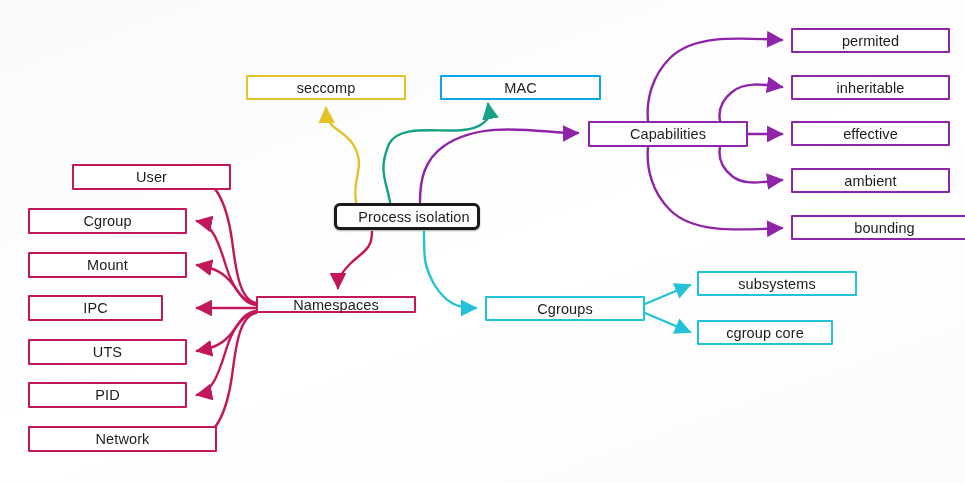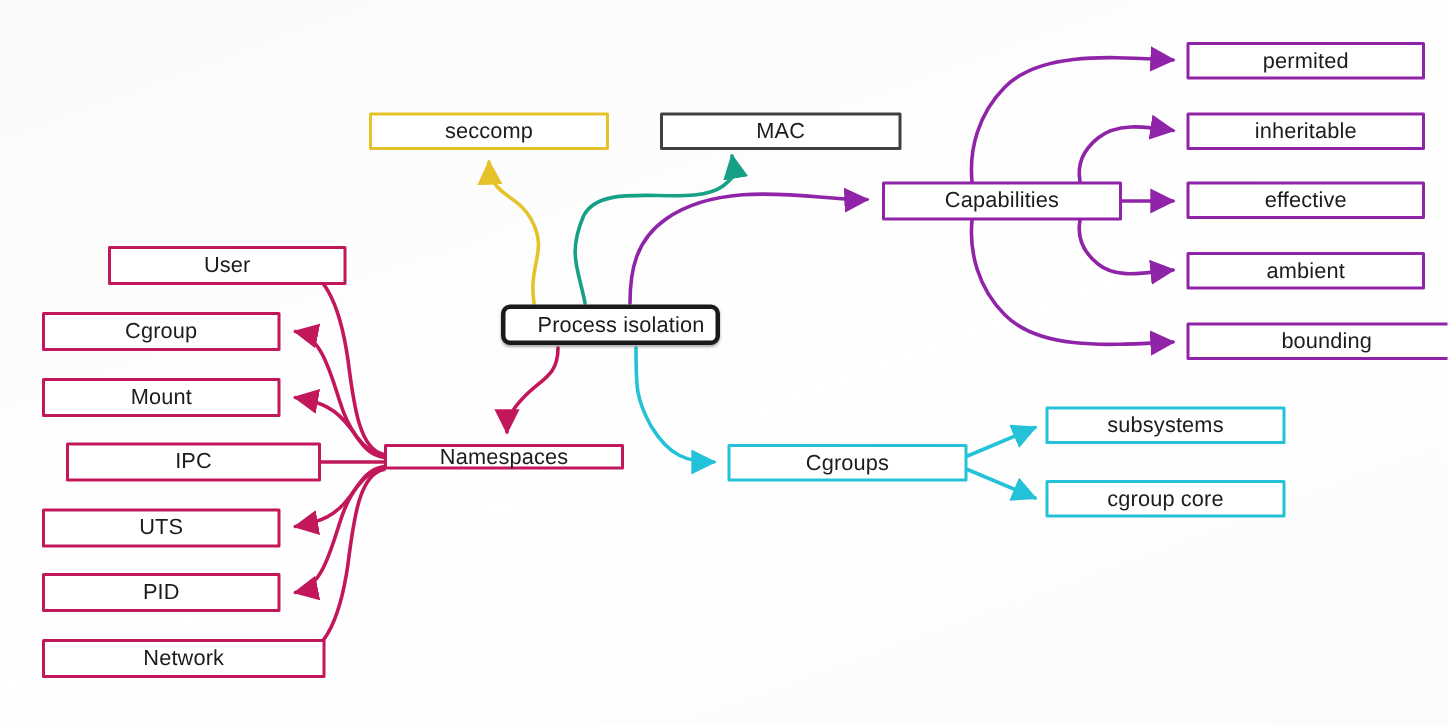--- a/index.html
+++ b/index.html
@@ -28,21 +28,21 @@
     border:3px solid #1a1a1a;
     border-radius:6px;
     font-size:14.5px;
     box-shadow:0 1px 2px rgba(0,0,0,.35);
     background:#ffffff;
     z-index:5;
   }
   .node.magenta{border:2px solid #c2185b;}
   .node.purple{border:2px solid #9024a8;}
   .node.cyan{border:2px solid #24c2d8;}
-  .node.teal{border:2px solid #404040;}
+  .node.teal{border:2px solid #0ea5e9;}
   .node.yellow{border:2px solid #e6c229;}
 </style>
 </head>
 <body>
 
 <div id="canvas">
 
   <svg class="edges" viewBox="0 0 965 483">
     <defs>
       <marker id="ar-mag" viewBox="0 0 10 10" refX="9" refY="5" markerWidth="7" markerHeight="7" orient="auto-start-reverse">
@@ -124,38 +124,38 @@
   <div class="node purple" style="left:791px;top:215px;width:187px;height:25px;">
     <span>bounding</span>
   </div>
 
   <div class="node cyan" style="left:485px;top:296px;width:160px;height:25px;">
     <span>Cgroups</span>
   </div>
   <div class="node cyan" style="left:697px;top:271px;width:160px;height:25px;">
     <span>subsystems</span>
   </div>
-  <div class="node cyan" style="left:697px;top:320px;width:160px;height:25px;">
+  <div class="node cyan" style="left:697px;top:320px;width:136px;height:25px;">
     <span>cgroup core</span>
   </div>
 
   <div class="node magenta" style="left:256px;top:296px;width:160px;height:17px;">
     <span>Namespaces</span>
   </div>
 
   <div class="node magenta" style="left:28px;top:164px;width:159px;height:26px;margin-left:44px;">
     <span>User</span>
   </div>
   <div class="node magenta" style="left:28px;top:208px;width:159px;height:26px;">
     <span>Cgroup</span>
   </div>
   <div class="node magenta" style="left:28px;top:252px;width:159px;height:26px;">
     <span>Mount</span>
   </div>
-  <div class="node magenta" style="left:44px;top:295px;width:170px;height:26px;text-align:right;">
+  <div class="node magenta" style="left:28px;top:295px;width:135px;height:26px;text-align:right;">
     <span>IPC</span>
   </div>
   <div class="node magenta" style="left:28px;top:339px;width:159px;height:26px;">
     <span>UTS</span>
   </div>
   <div class="node magenta" style="left:28px;top:382px;width:159px;height:26px;">
     <span>PID</span>
   </div>
   <div class="node magenta" style="left:28px;top:426px;width:189px;height:26px;">
     <span>Network</span>

